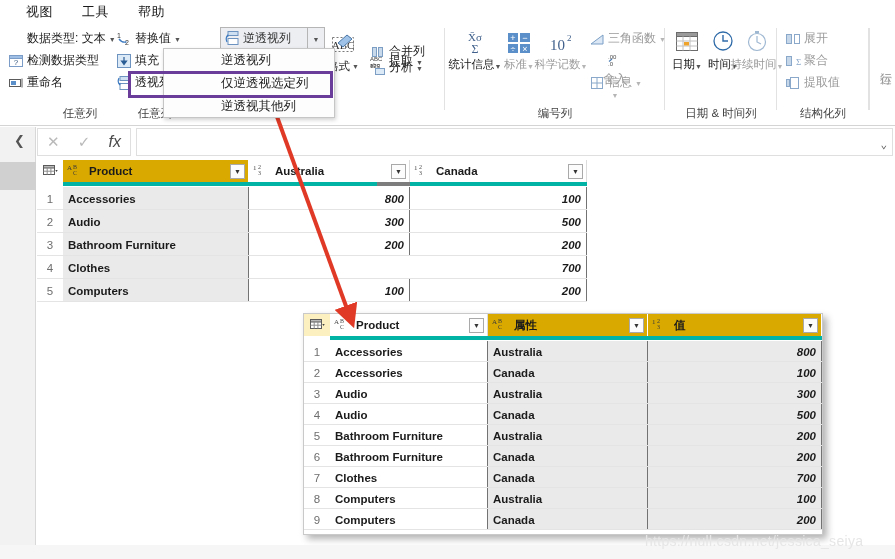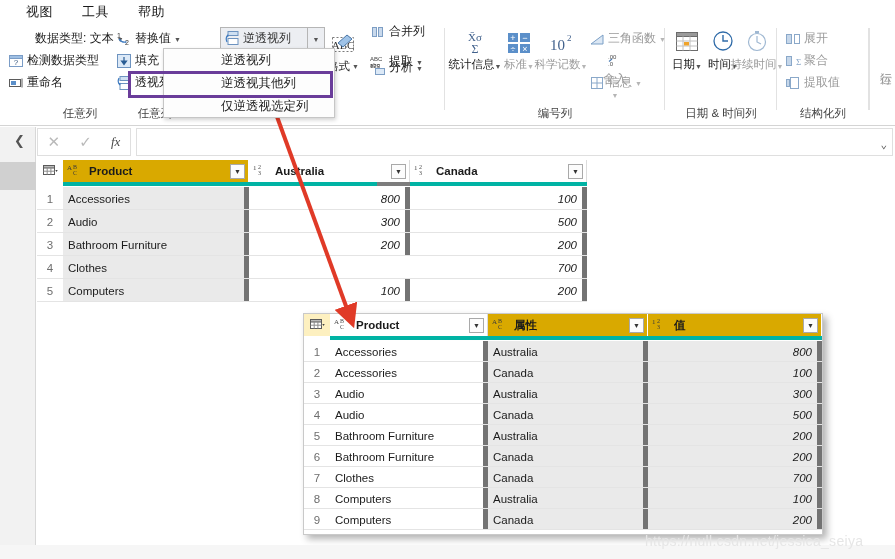--- a/index.html
+++ b/index.html
@@ -78,21 +78,21 @@
   #fbar{
     position:absolute; left:37px; top:127px; width:858px; height:31px;
     background:#ffffff;
   }
   #fbtns{
     position:absolute; left:0; top:1px; width:94px; height:28px;
     border:1px solid #dfdfdf; background:#fff;
     display:flex; align-items:center; justify-content:space-around;
   }
   #fbtns span{ font-size:15px; color:#b9b9b9; }
-  #fbtns .fx{ font-style:italic; font-family:Liberation Serif, serif; color:#4a4a4a; font-size:13px;text-align:center;}
+  #fbtns .fx{ font-style:italic; font-family:Liberation Sans, sans-serif; color:#4a4a4a; font-size:16px;text-align:center;}
   #finput{
     position:absolute; left:99px; top:1px; width:757px; height:28px;
     border:1px solid #dfdfdf; background:#fff;
     display:flex; align-items:center;
     padding-left:6px; padding-right:22px;
     font-family:"DejaVu Sans Mono","Liberation Mono",monospace;
     font-size:11.5px; color:#1f1f1f; white-space:nowrap; overflow:hidden;
   }
   #fchev{
     position:absolute; right:5px; top:9px; font-size:11px; color:#555;
@@ -129,21 +129,22 @@
   .qbar .gap{ position:absolute; top:0; height:4px; background:#7d7d7d; }
   .rownum{
     position:absolute; width:100%; height:100%;
     display:flex; align-items:center; justify-content:center;
     font-size:11.5px; color:#6e6e6e;
   }
   .row{ position:absolute; width:100%; }
   .cell{
     position:absolute; height:100%; display:flex; align-items:center;
     font-size:11.5px; color:#1b1b1b; padding:0 5px; overflow:hidden;
-    border-right:5px solid #737373;
+    border-right:1px solid #737373;
+    font-weight:bold;
   }
   .cell.num{ justify-content:flex-end; font-style:italic; }
   .cell.sel{ background:#eaeaea; }
   .cell.plain{ background:#ffffff; }
   .tablecorner{
     position:absolute; left:0; top:0; width:26px; height:22px;
     background:#ffffff; display:flex; align-items:center; justify-content:center;
   }
   .tablecorner.goldbg{ background:#fdf0c0; }
 
@@ -175,21 +176,21 @@
 
 <div id="menubar">
     <div class="mi" style="left: 26px;">视图</div>
     <div class="mi" style="left: 82px;">工具</div>
     <div class="mi" style="left: 138px;">帮助</div>
   </div>
 
 <div id="ribbon">
 
   <div class="grp" style="left:0px;width:160px;">
-    <div class="btn" style="left:14px;top:7px;justify-content:space-between;">
+    <div class="btn" style="left:6px;top:7px;justify-content:space-between;">
       <span class="ic ic16"></span>
       <span>数据类型: 文本</span>
       <span class="caret">▼</span>
     </div>
     <div class="btn" style="left:6px;top:29px;">
       <span class="ic ic16">
         <svg width="16" height="16" viewBox="0 0 16 16">
             <rect x="1.5" y="2.5" width="13" height="11" fill="#fff" stroke="#7a9cc6"></rect>
             <rect x="1.5" y="2.5" width="13" height="3" fill="#9fc0e4" stroke="#7a9cc6"></rect>
             <text x="8" y="12" font-size="8" text-anchor="middle" fill="#3a5a82">?</text>
@@ -270,21 +271,21 @@
             <rect x="4.5" y="7.5" width="21" height="14" fill="#fff" stroke="#7b7b7b" stroke-dasharray="2 2"></rect>
             <text x="15" y="19" font-size="11" text-anchor="middle" fill="#333" font-family="serif">ABC</text>
             <path d="M19 5 l5 4 -9 8 -5-4z" fill="#9fc3e8" stroke="#4a77a8"></path>
           </svg>
       </span>
       <span style="display:flex;align-items:center;gap:2px;">
           <span>格式</span>
           <span class="caret">▼</span>
         </span>
     </div>
-    <div class="btn" style="left:68px;top:0;align-items:center;">
+    <div class="btn" style="left:68px;top:20px;align-items:center;">
       <span class="ic ic16">
         <svg width="16" height="16" viewBox="0 0 16 16">
             <rect x="2.5" y="3.5" width="4" height="9" fill="#c9d9ec" stroke="#7d9ec4"></rect>
             <rect x="8.5" y="3.5" width="4" height="9" fill="#c9d9ec" stroke="#7d9ec4"></rect>
           </svg>
       </span>
       <span>合并列</span>
     </div>
     <div class="btn" style="left:68px;top:30px;">
       <span class="ic ic16">
@@ -452,22 +453,22 @@
   <div class="grp" style="left:869px;width:26px;">
     <div class="sep" style="left:0;right:auto;"></div>
     <div class="btn dim" style="left:6px;top:40px;writing-mode:vertical-rl;">
       <span>运行</span>
     </div>
   </div>
 </div>
 
 <div id="dropdown">
     <div class="ditem">逆透视列</div>
+    <div class="ditem">仅逆透视选定列</div>
     <div class="ditem">逆透视其他列</div>
-    <div class="ditem">仅逆透视选定列</div>
   </div>
 <div id="hilite" style="border-color: rgb(106, 61, 154);"></div>
 
 <div id="fbar">
   <div id="fbtns">
     <span>✕</span>
     <span>✓</span>
     <span class="fx">fx</span>
   </div>
   <div id="finput">

